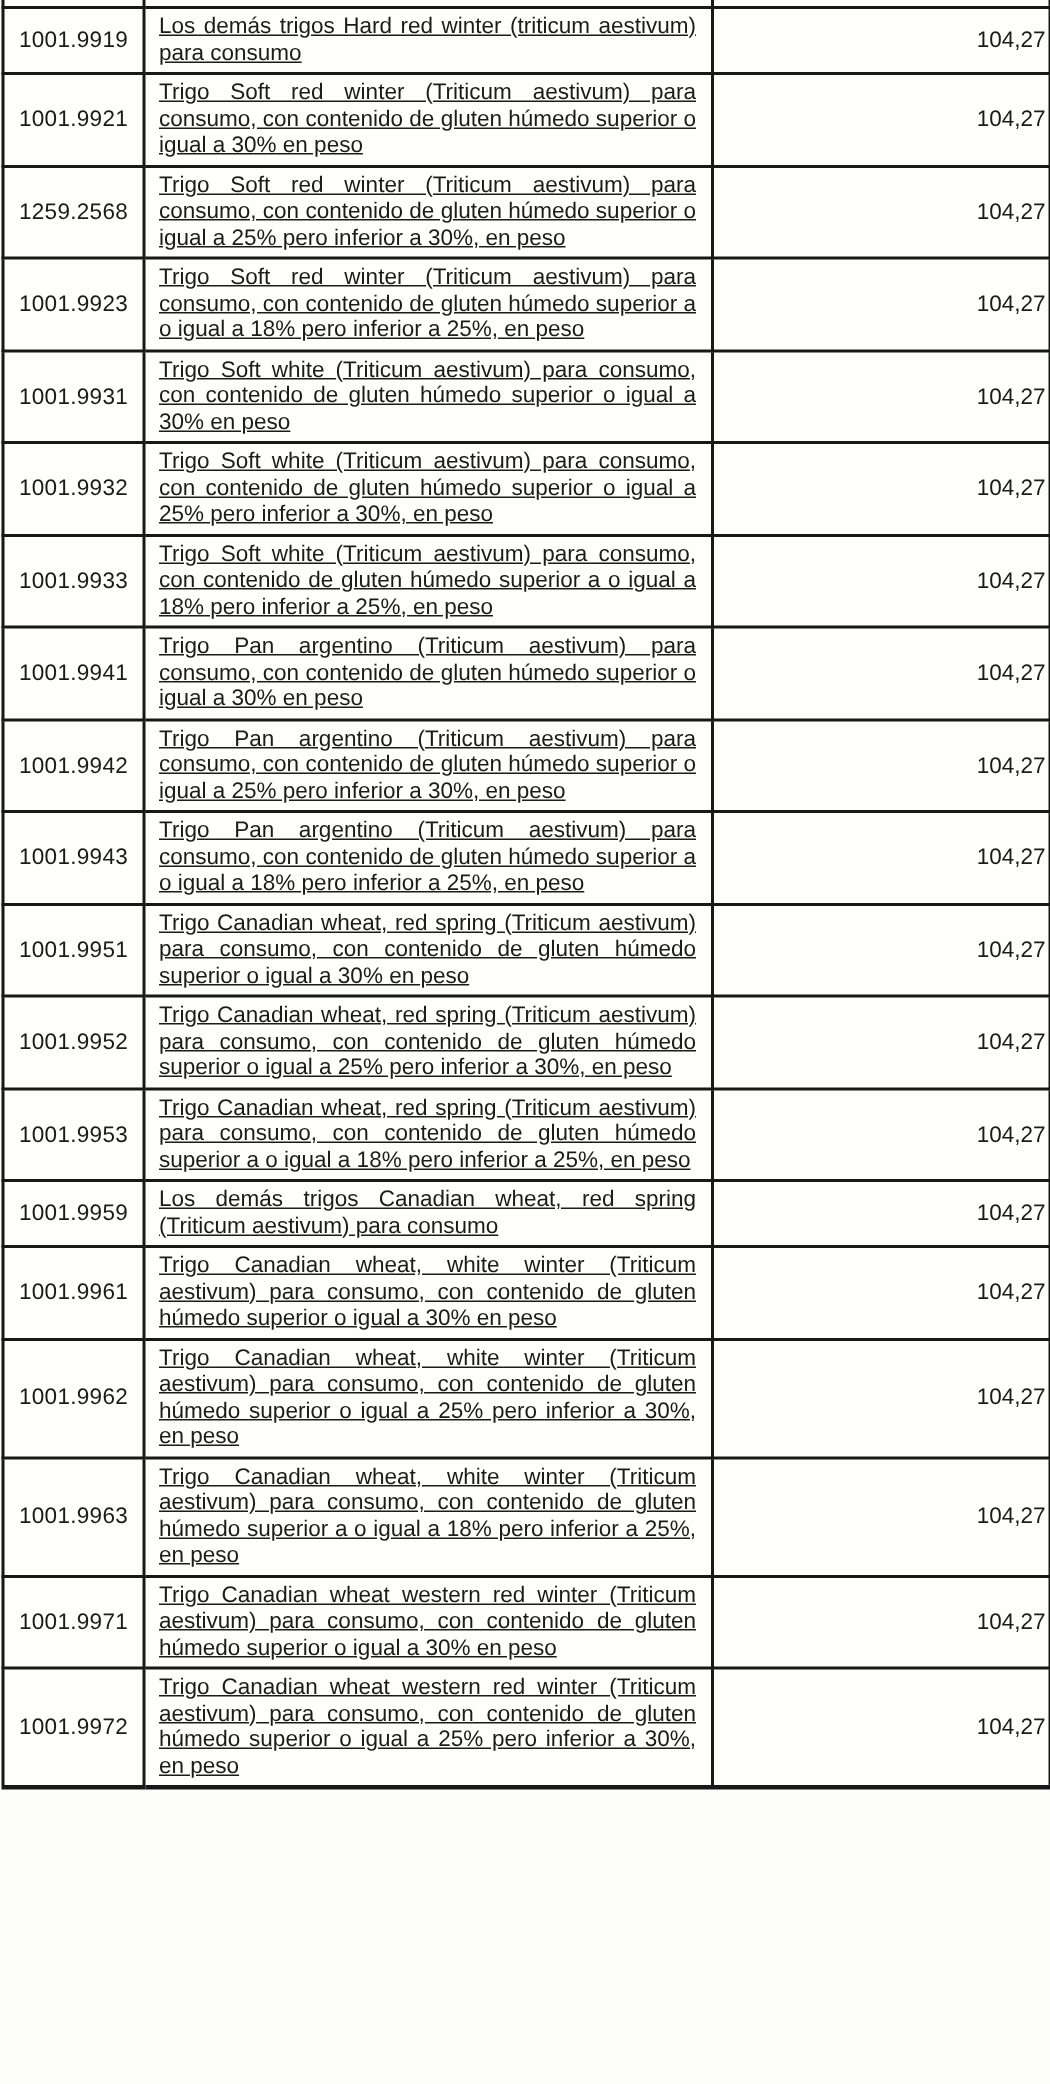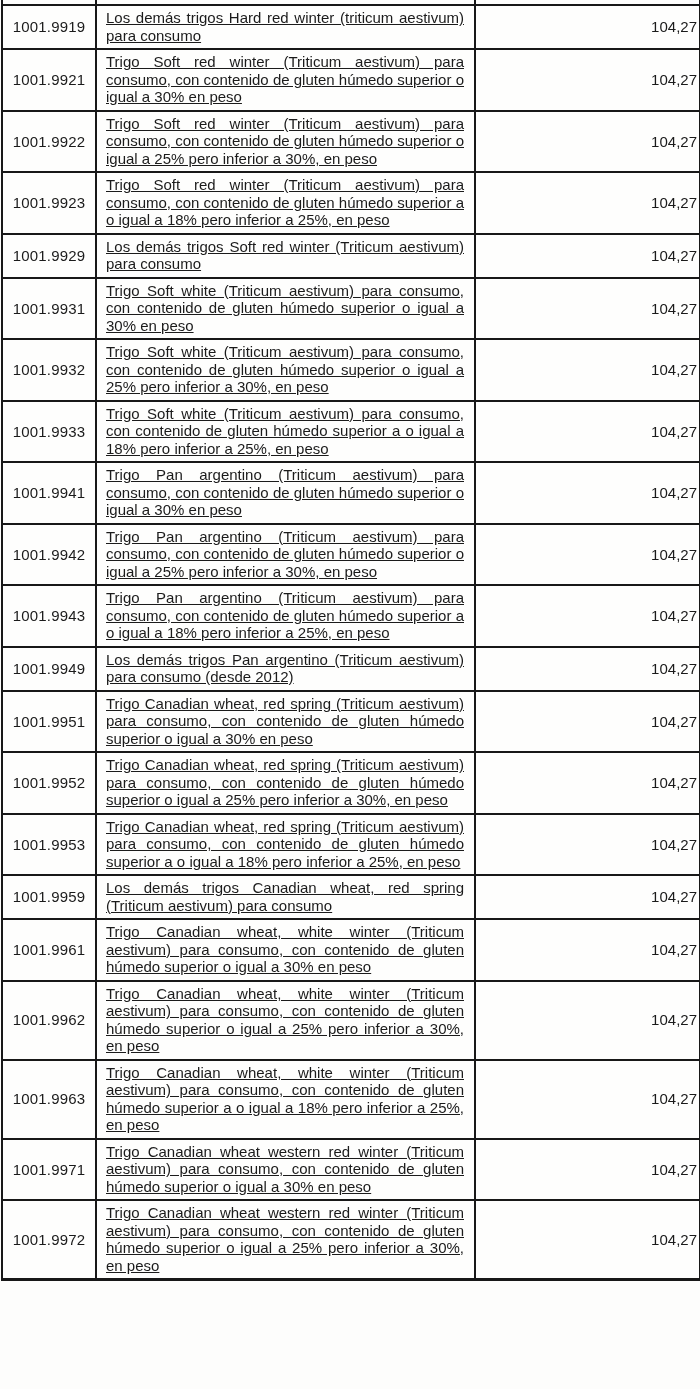--- a/index.html
+++ b/index.html
@@ -83,32 +83,27 @@
       <td class="code-cell">1001.9919</td>
       <td class="desc-cell">Los demás trigos Hard red winter (triticum aestivum) para consumo</td>
       <td class="value-cell">104,27</td>
     </tr>
         <tr>
       <td class="code-cell">1001.9921</td>
       <td class="desc-cell">Trigo Soft red winter (Triticum aestivum) para consumo, con contenido de gluten húmedo superior o igual a 30% en peso</td>
       <td class="value-cell">104,27</td>
     </tr>
         <tr>
-      <td class="code-cell">1001.9922</td>
+      <td class="code-cell">1259.2568</td>
       <td class="desc-cell">Trigo Soft red winter (Triticum aestivum) para consumo, con contenido de gluten húmedo superior o igual a 25% pero inferior  a 30%, en peso</td>
       <td class="value-cell">104,27</td>
     </tr>
         <tr>
       <td class="code-cell">1001.9923</td>
       <td class="desc-cell">Trigo Soft red winter (Triticum aestivum) para consumo, con contenido de gluten húmedo superior a o igual a 18% pero inferior  a 25%, en peso</td>
-      <td class="value-cell">104,27</td>
-    </tr>
-        <tr>
-      <td class="code-cell">1001.9929</td>
-      <td class="desc-cell">Los demás trigos Soft red winter (Triticum aestivum) para consumo</td>
       <td class="value-cell">104,27</td>
     </tr>
         <tr>
       <td class="code-cell">1001.9931</td>
       <td class="desc-cell">Trigo Soft white (Triticum aestivum) para consumo, con contenido de gluten húmedo superior o igual a 30% en peso</td>
       <td class="value-cell">104,27</td>
     </tr>
         <tr>
       <td class="code-cell">1001.9932</td>
       <td class="desc-cell">Trigo Soft white (Triticum aestivum) para consumo, con contenido de gluten húmedo superior o igual a 25% pero inferior a 30%, en peso</td>
@@ -125,25 +120,20 @@
       <td class="value-cell">104,27</td>
     </tr>
         <tr>
       <td class="code-cell">1001.9942</td>
       <td class="desc-cell">Trigo Pan argentino (Triticum aestivum) para consumo, con contenido de gluten húmedo superior o igual a 25% pero inferior a 30%, en peso</td>
       <td class="value-cell">104,27</td>
     </tr>
         <tr>
       <td class="code-cell">1001.9943</td>
       <td class="desc-cell">Trigo Pan argentino (Triticum aestivum) para consumo, con contenido de gluten húmedo superior a o igual a 18% pero inferior a 25%, en peso</td>
-      <td class="value-cell">104,27</td>
-    </tr>
-        <tr>
-      <td class="code-cell">1001.9949</td>
-      <td class="desc-cell">Los demás trigos Pan argentino (Triticum aestivum) para consumo (desde 2012)</td>
       <td class="value-cell">104,27</td>
     </tr>
         <tr>
       <td class="code-cell">1001.9951</td>
       <td class="desc-cell">Trigo Canadian wheat, red spring (Triticum aestivum) para consumo, con contenido de gluten húmedo superior o igual a 30% en peso</td>
       <td class="value-cell">104,27</td>
     </tr>
         <tr>
       <td class="code-cell">1001.9952</td>
       <td class="desc-cell">Trigo Canadian wheat, red spring (Triticum aestivum) para consumo, con contenido de gluten húmedo superior o igual a 25% pero inferior a 30%, en peso</td>

